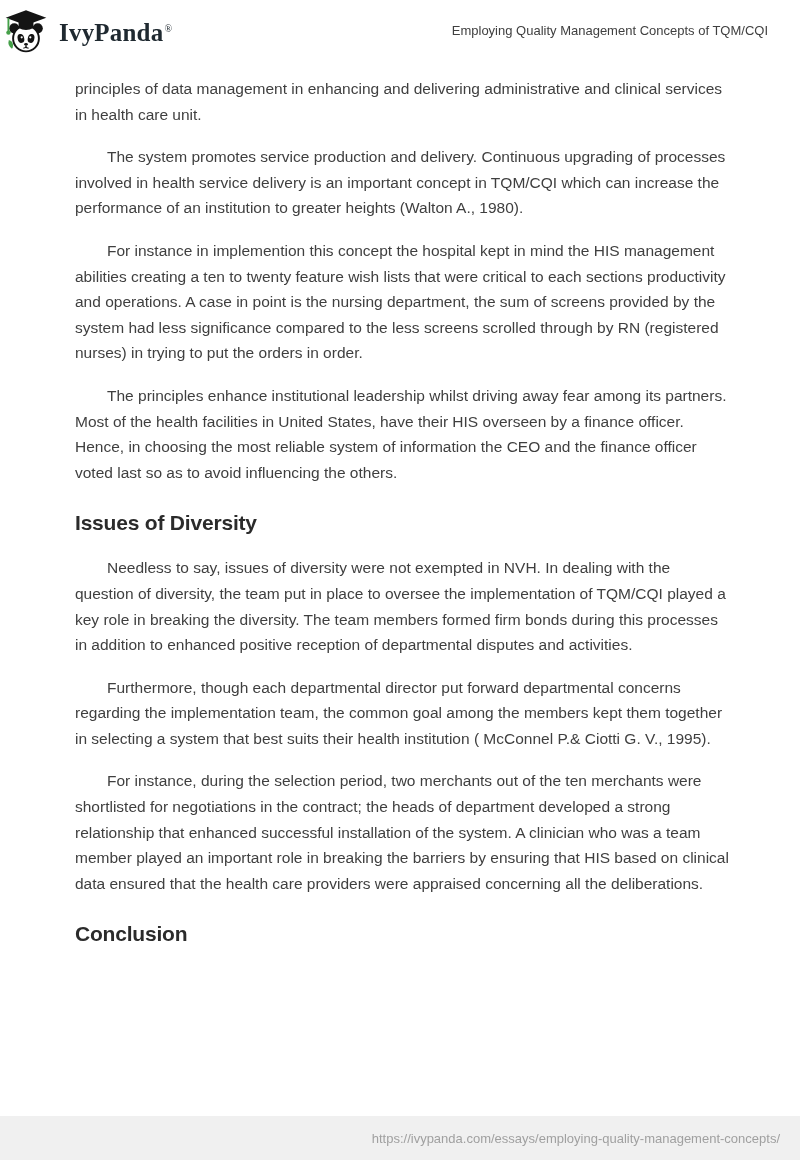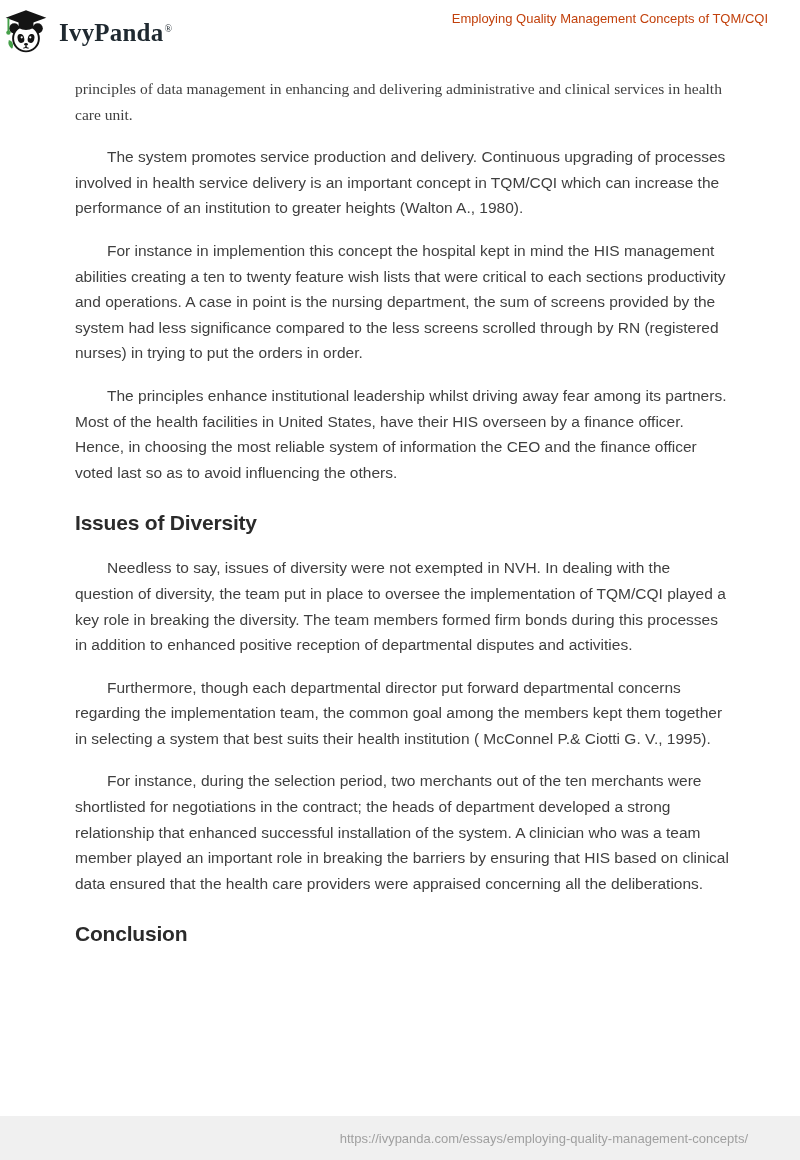--- a/index.html
+++ b/index.html
@@ -39,54 +39,54 @@
     color: #1f2930;
     letter-spacing: 0.2px;
   }
   .logo-text sup {
     font-size: 10px;
     font-weight: 400;
     vertical-align: super;
     margin-left: 1px;
   }
   .doc-title {
-    margin-top: 3px;
+    margin-top: 15px;
     font-size: 13px;
-    color: #c2410c;
+    color: #404040;
     text-align: right;
   }
   .content {
     padding: 10px 70px 0 75px;
   }
   .content p.para {
     font-size: 15.5px;
     line-height: 25.6px;
     color: #3f3f3f;
     margin: 0 0 17px 0;
     text-indent: 32px;
   }
-  .content p.para.no-indent { text-indent: 0; font-family: Liberation Serif, serif; }
+  .content p.para.no-indent { text-indent: 0; }
   .content h2.heading {
     font-size: 21px;
     font-weight: 700;
     color: #2b2b2b;
     margin: 26px 0 20px 0;
     letter-spacing: -0.2px;
   }
   .footer {
     position: absolute;
     left: 0;
     bottom: 0;
     width: 100%;
     height: 44px;
     background: #f0f0f0;
     display: flex;
     align-items: center;
     justify-content: flex-end;
-    padding-right: 52px;
+    padding-right: 20px;
   }
   .footer-url {
     font-size: 13px;
     color: #a0a0a0;
     cursor: pointer;
   }
 </style>
 </head>
 <body>
 

